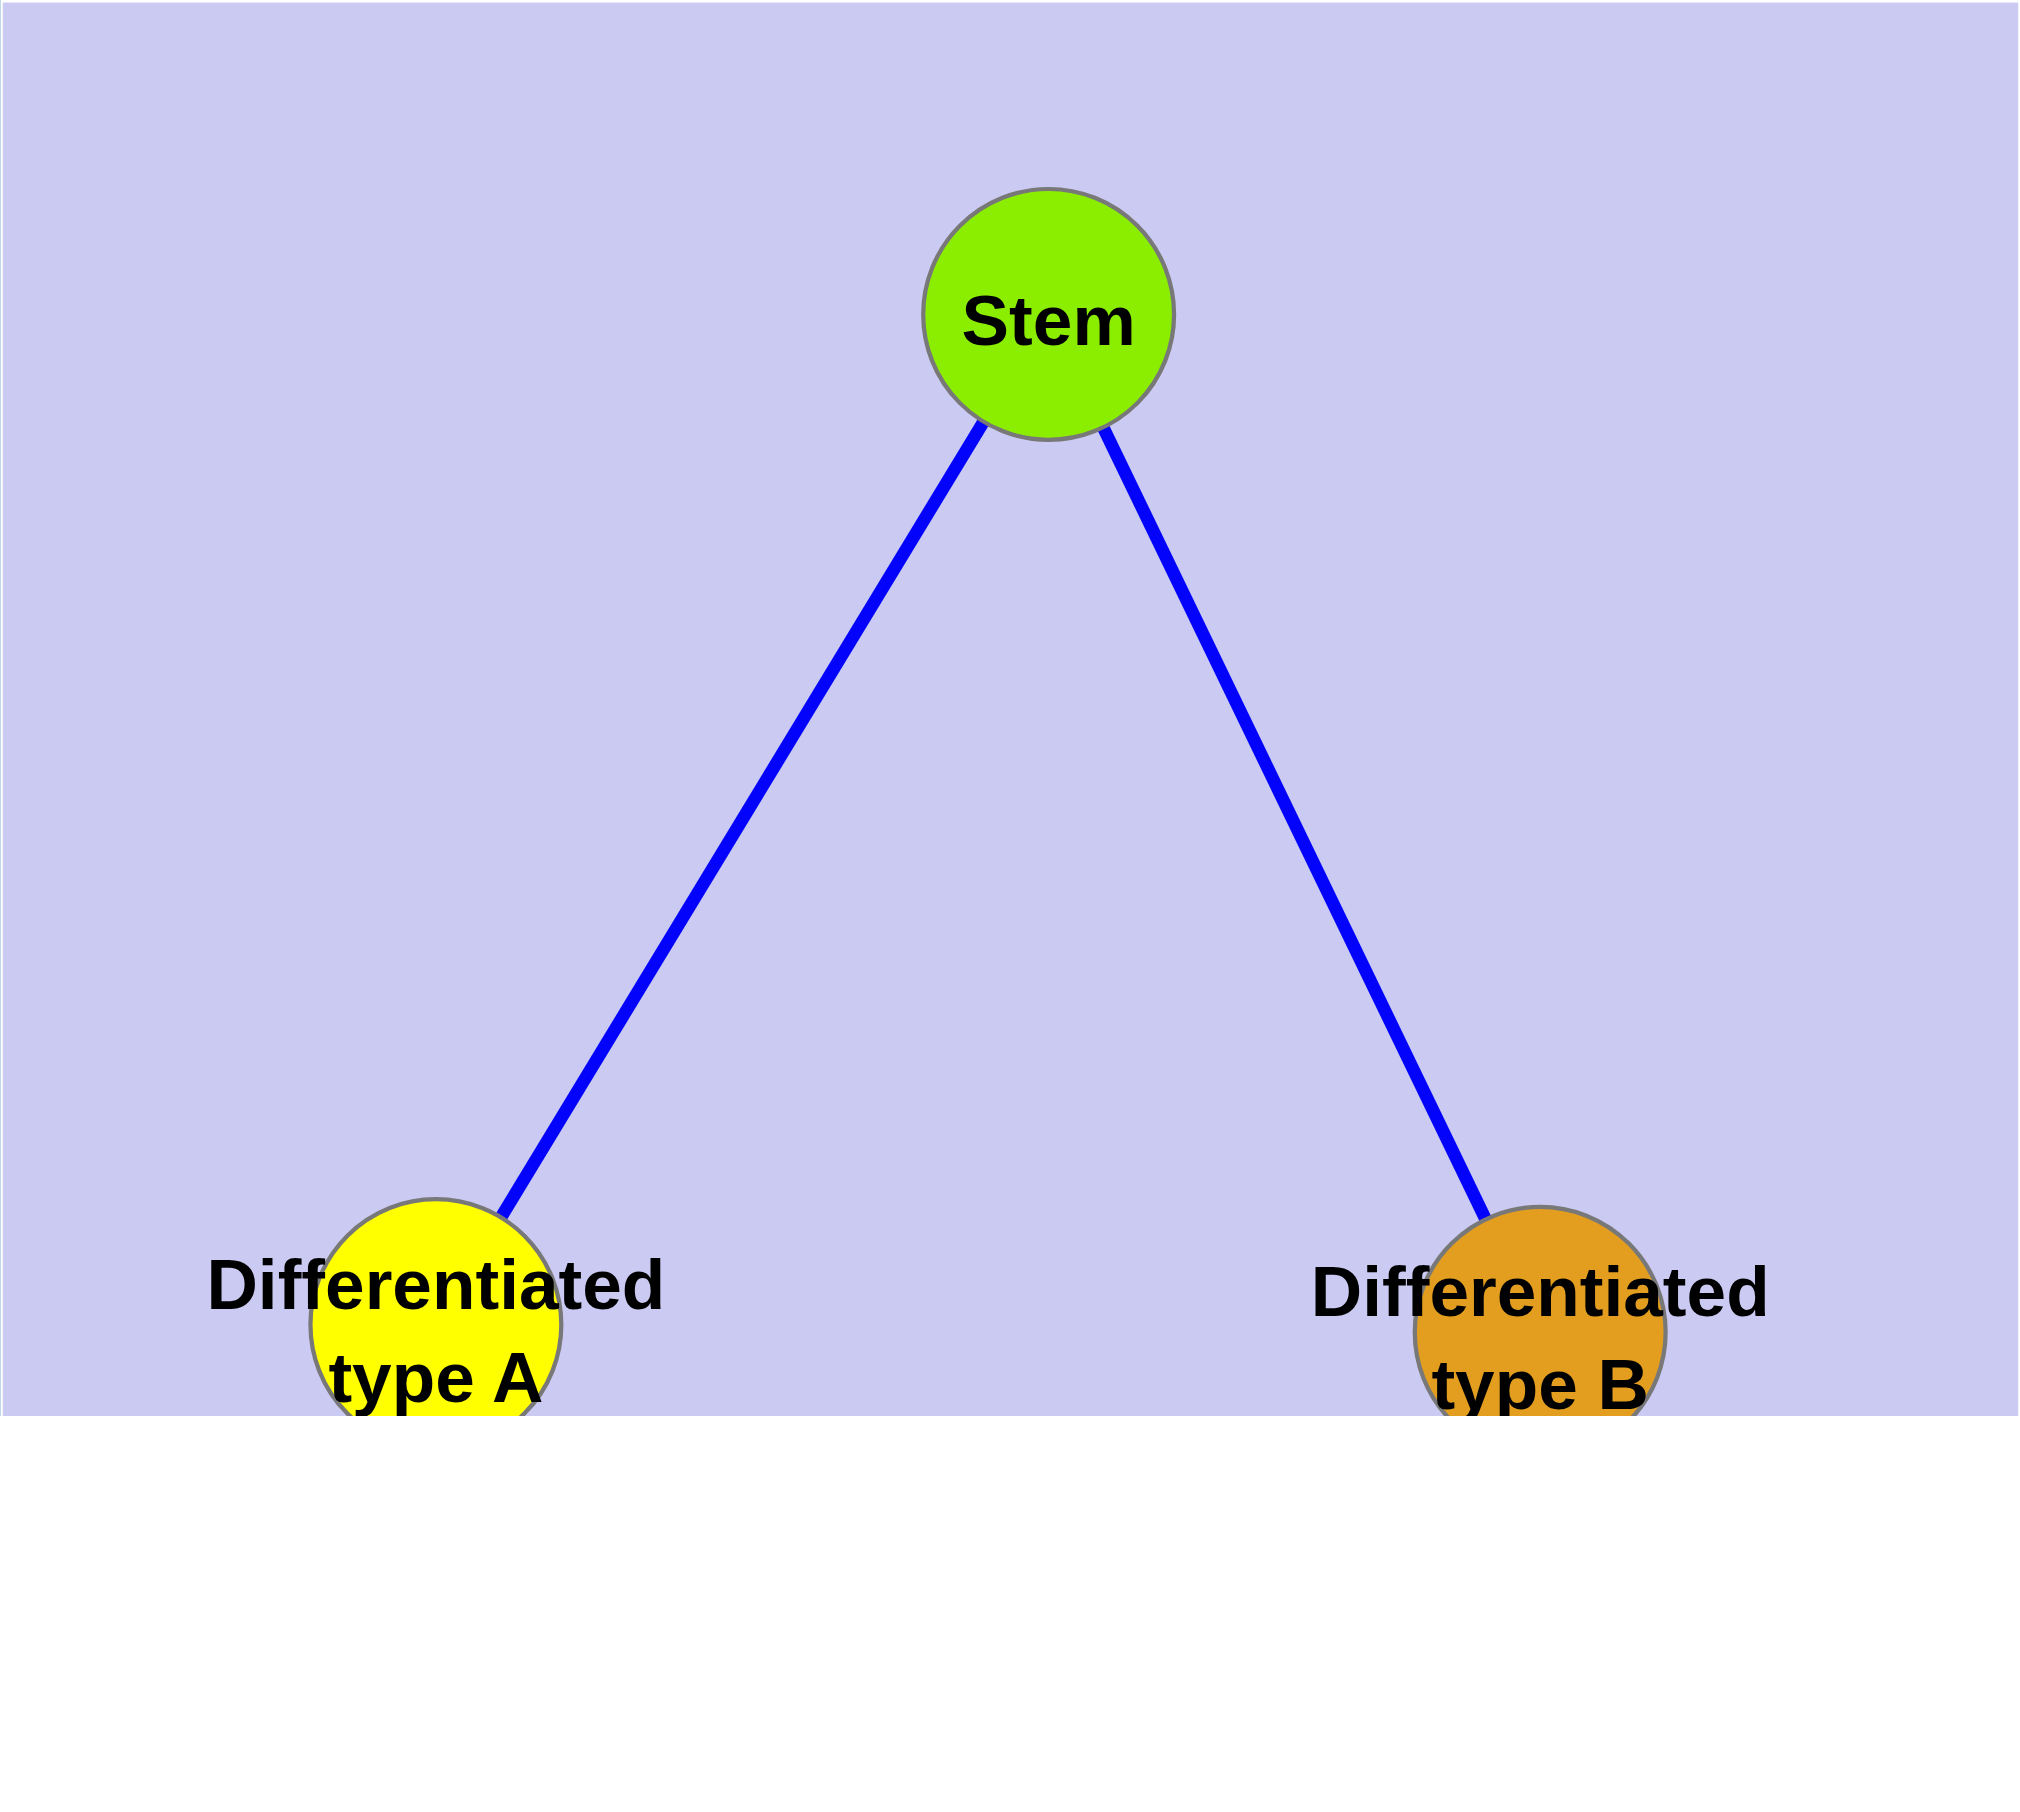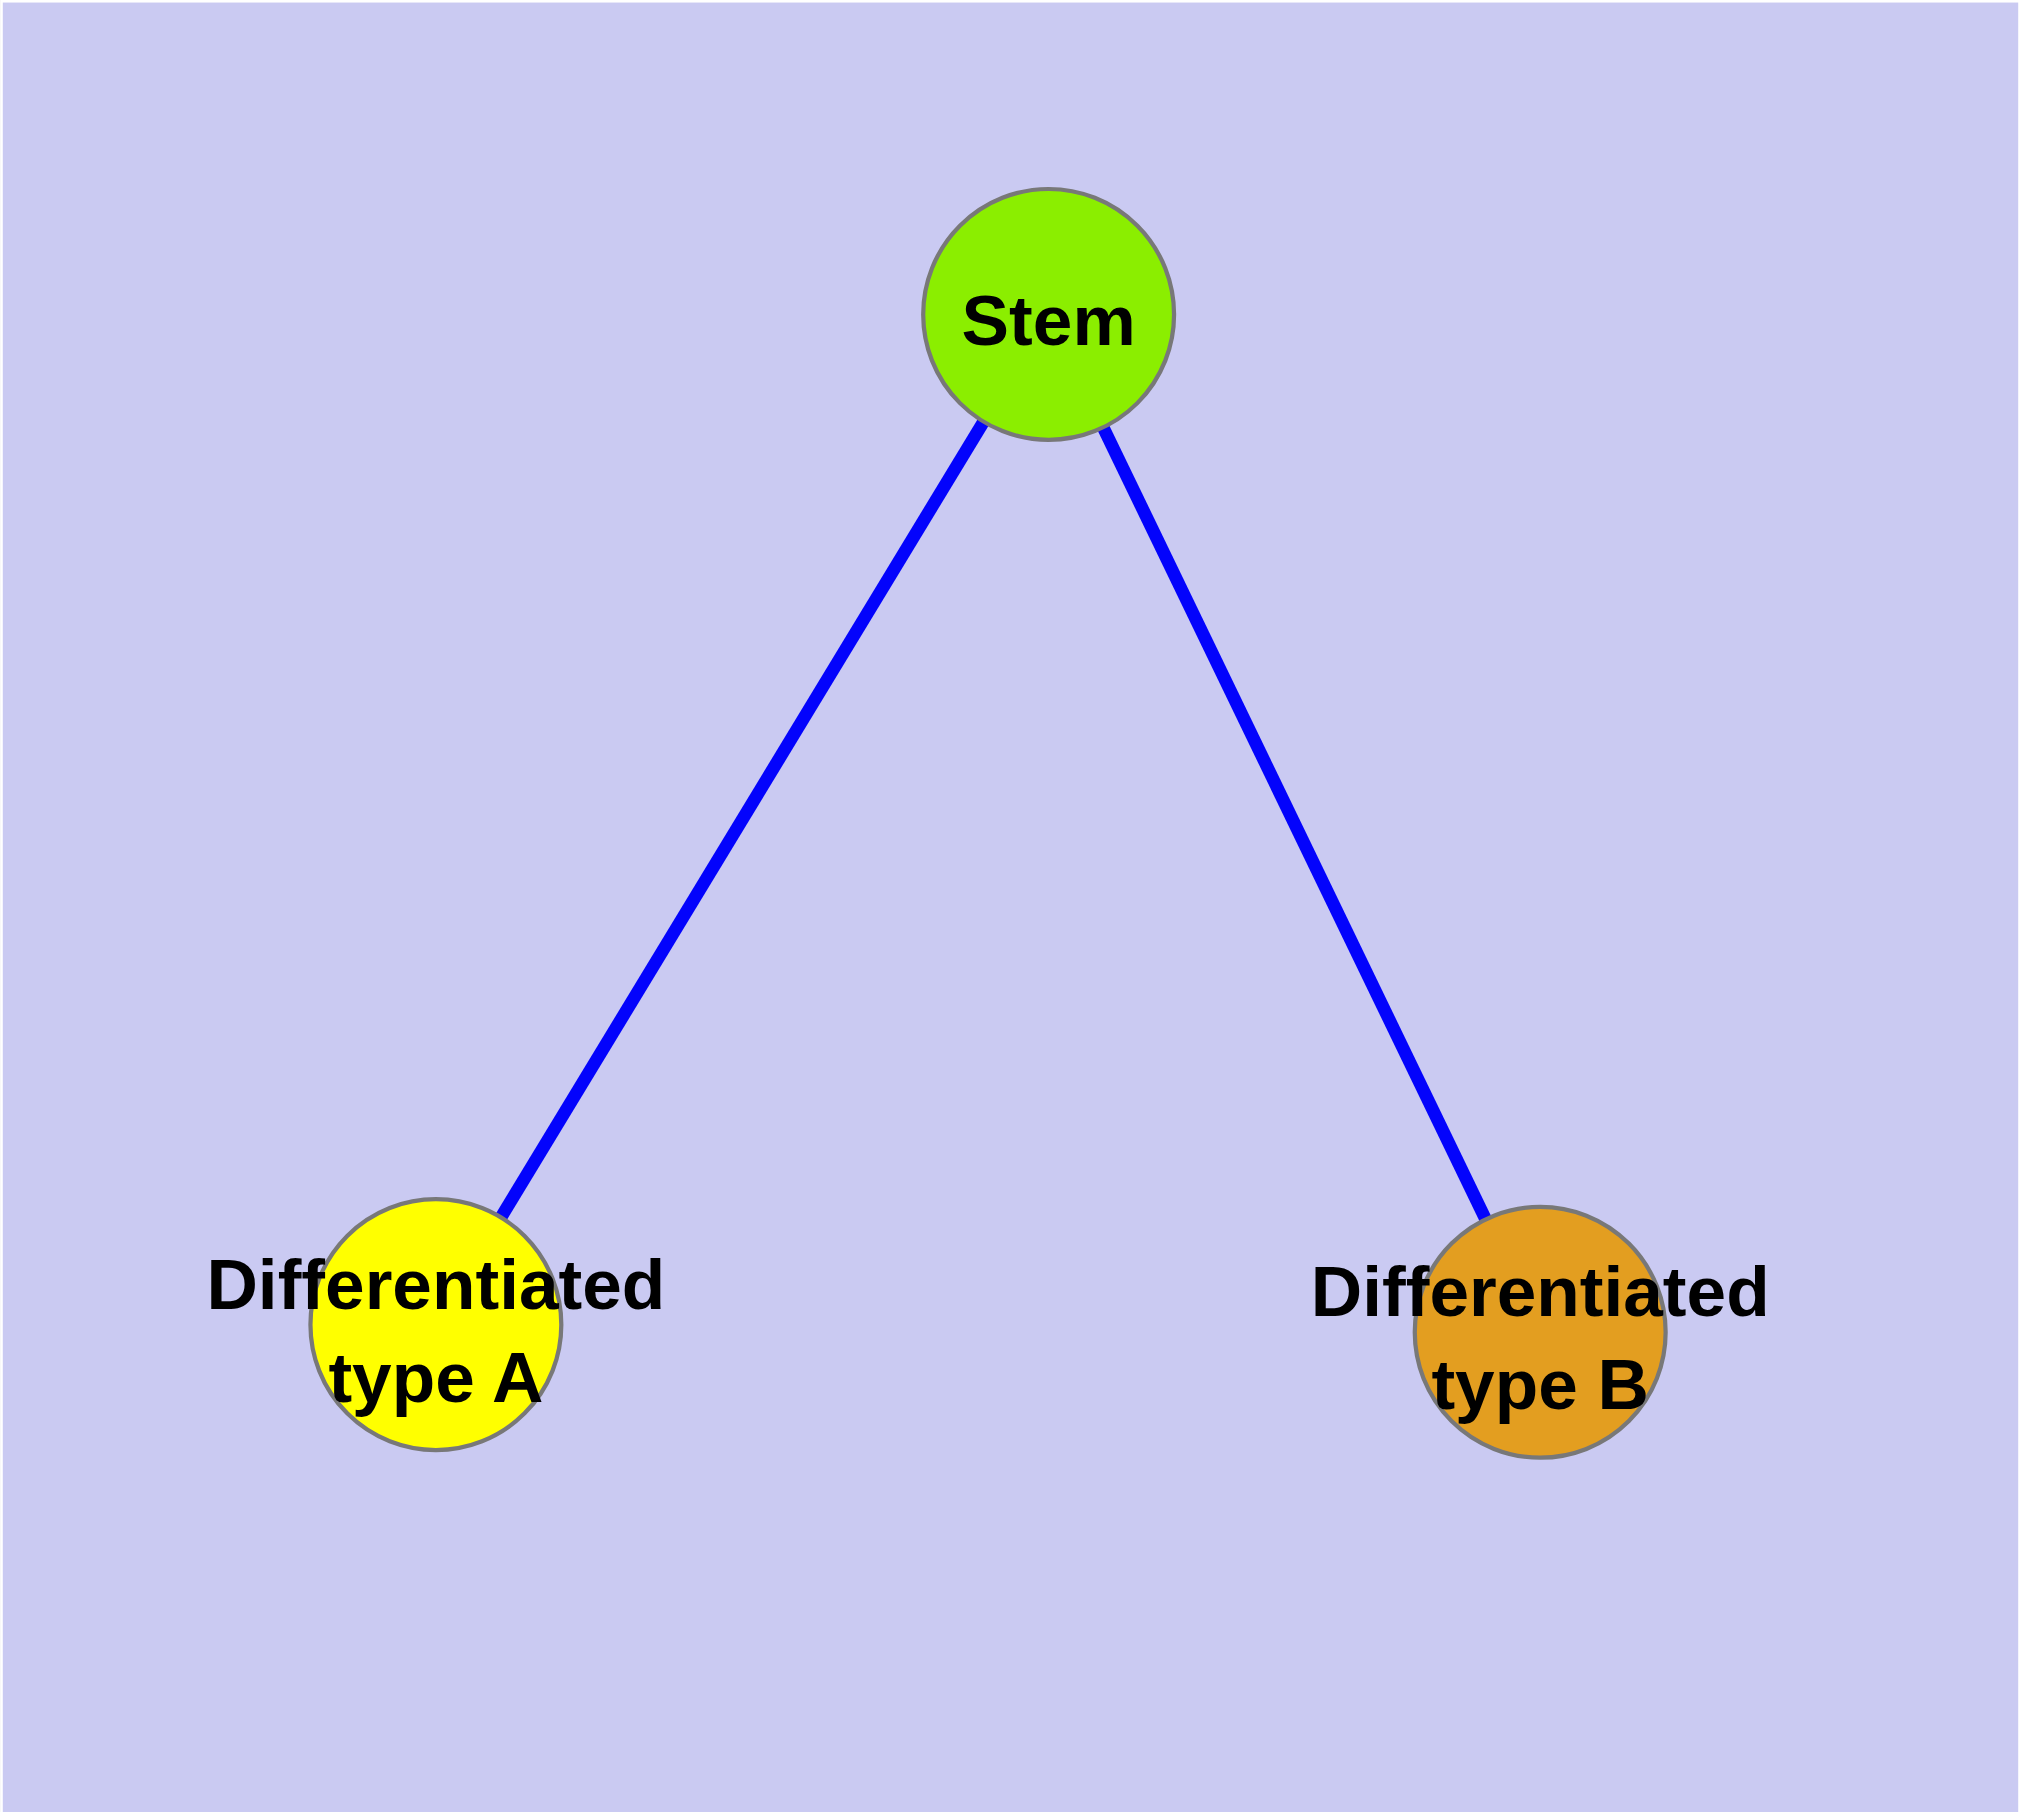--- a/index.html
+++ b/index.html
@@ -4,22 +4,22 @@
 <style>
   html, body {
     margin: 0;
     padding: 0;
     background: #ffffff;
     font-family: "Liberation Sans", sans-serif;
   }
   .stage {
     position: relative;
     width: 2021px;
-    height: 1812px;
-    background: #e5e5e5;
+    height: 1416px;
+    background: #0369a1;
     overflow: hidden;
   }
   .stage svg {
     display: block;
     position: absolute;
     left: 0;
     top: 0;
   }
   .edge {
     stroke-width: 15;

